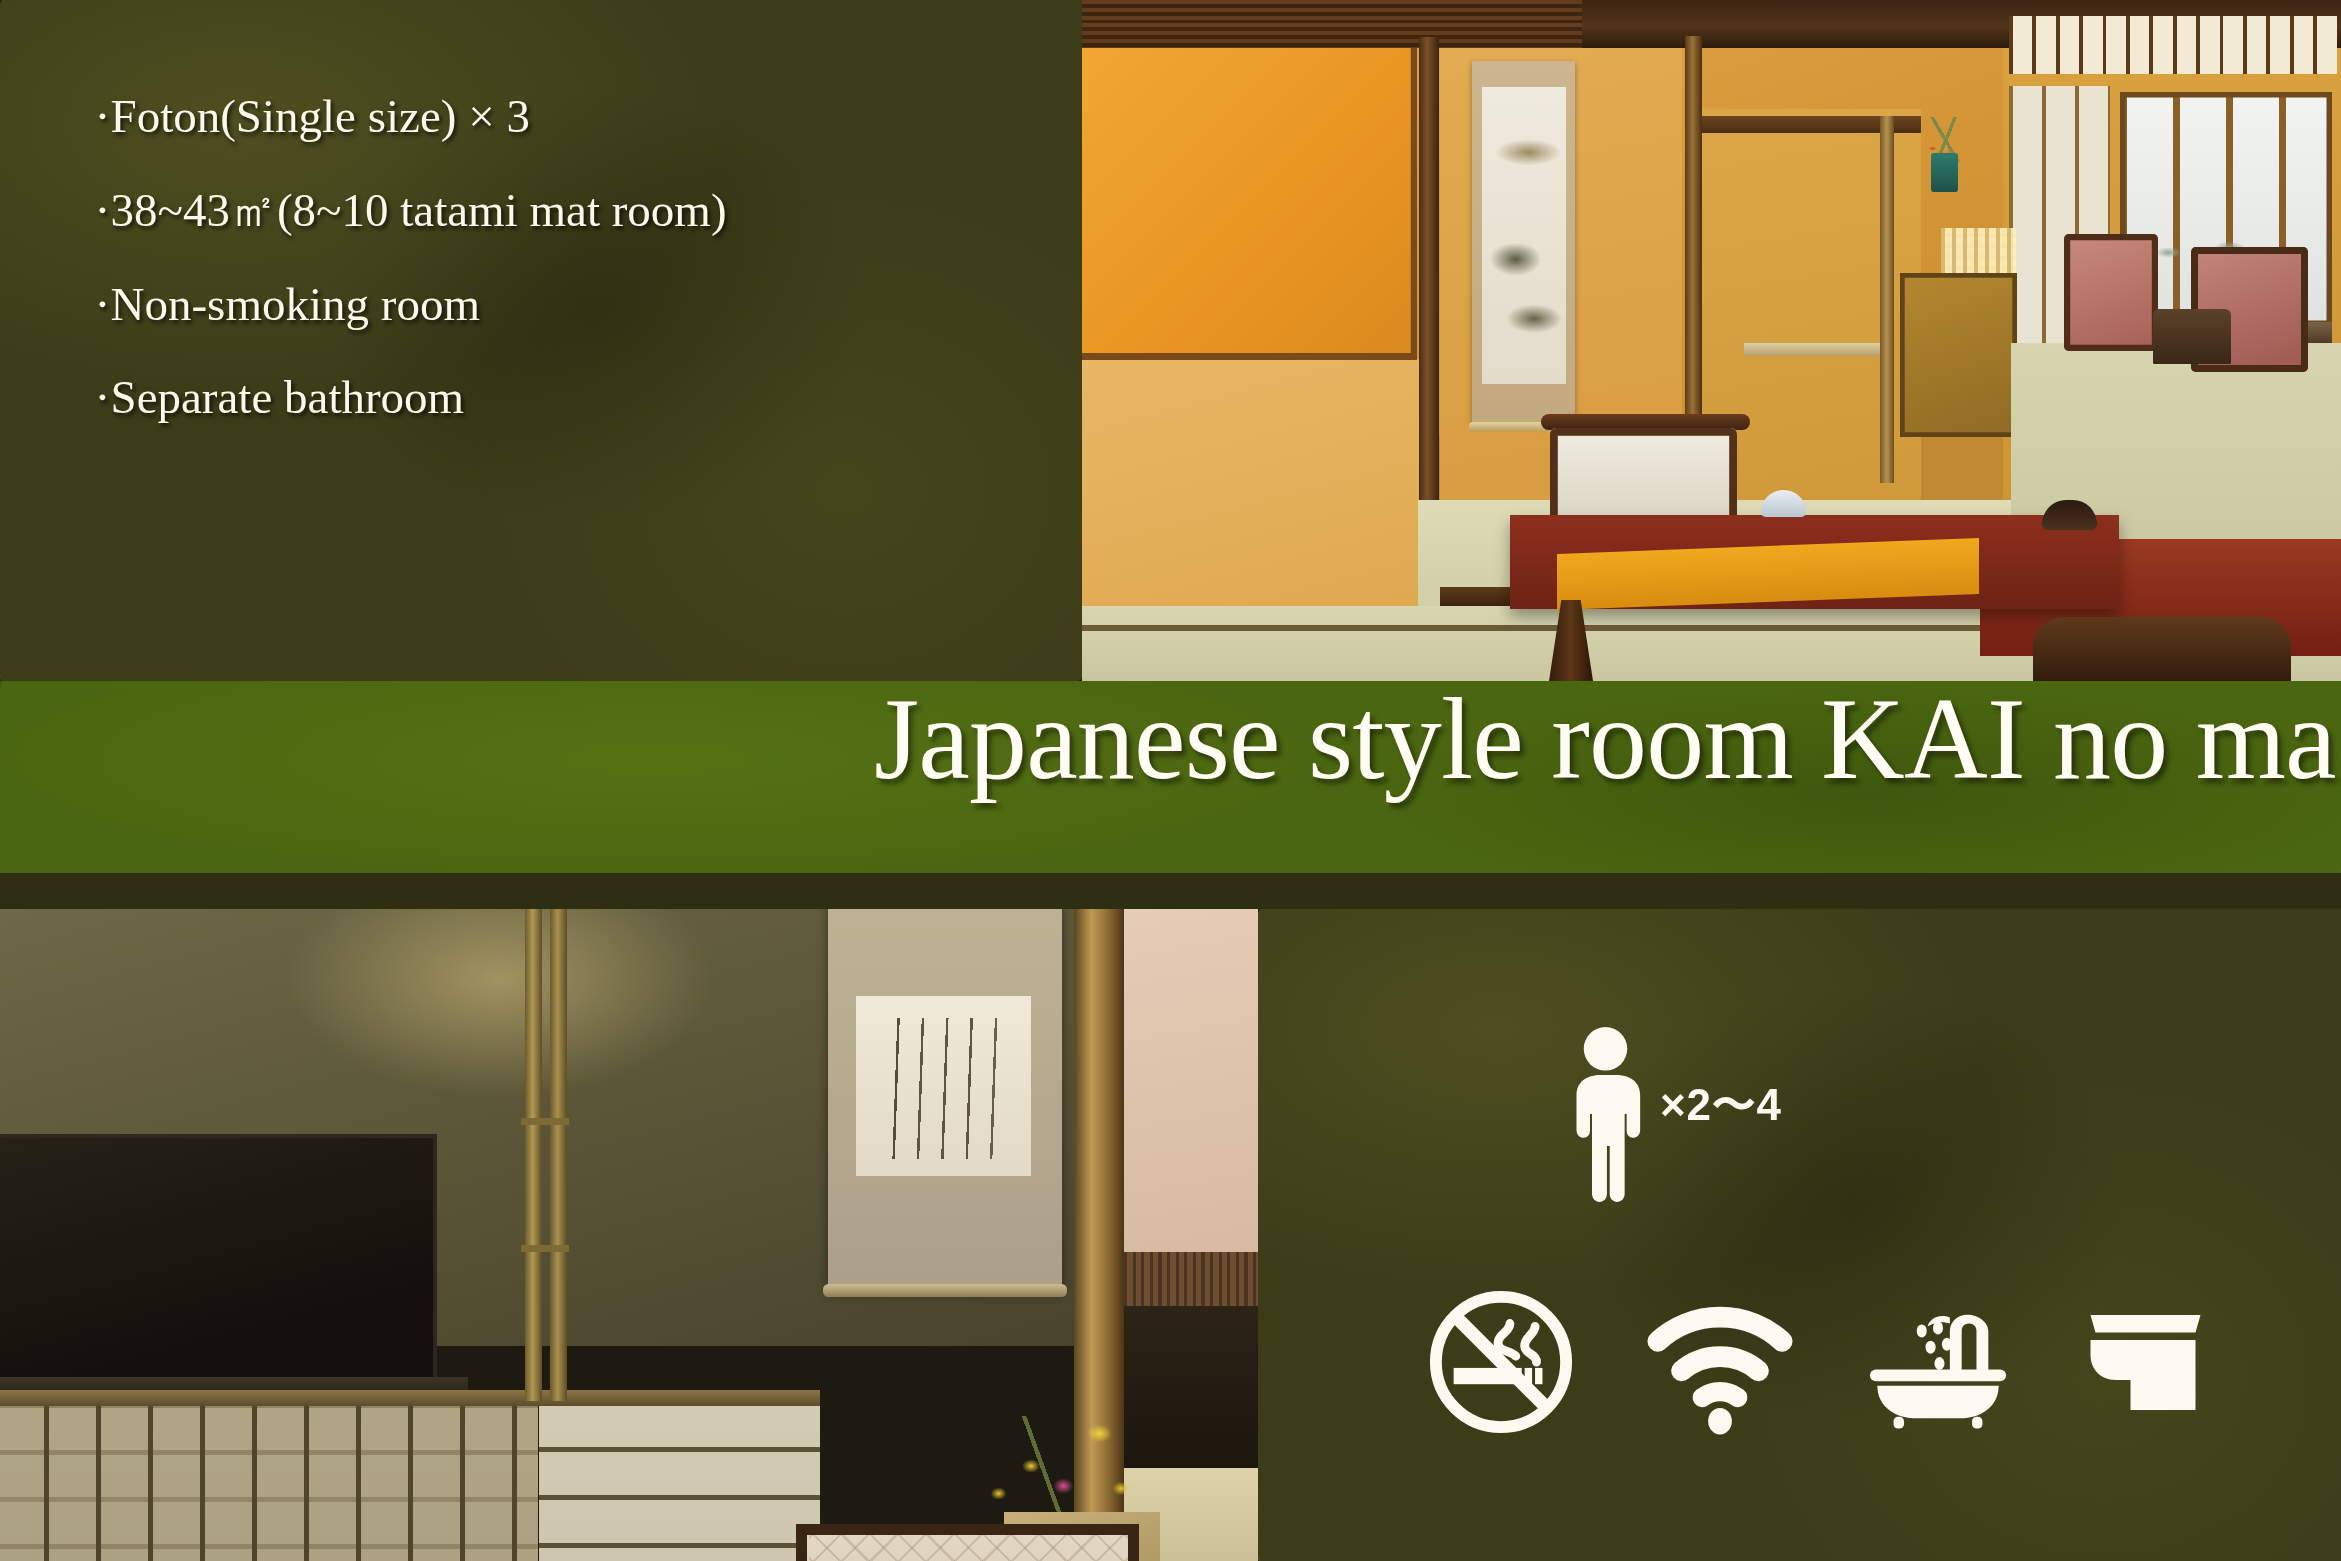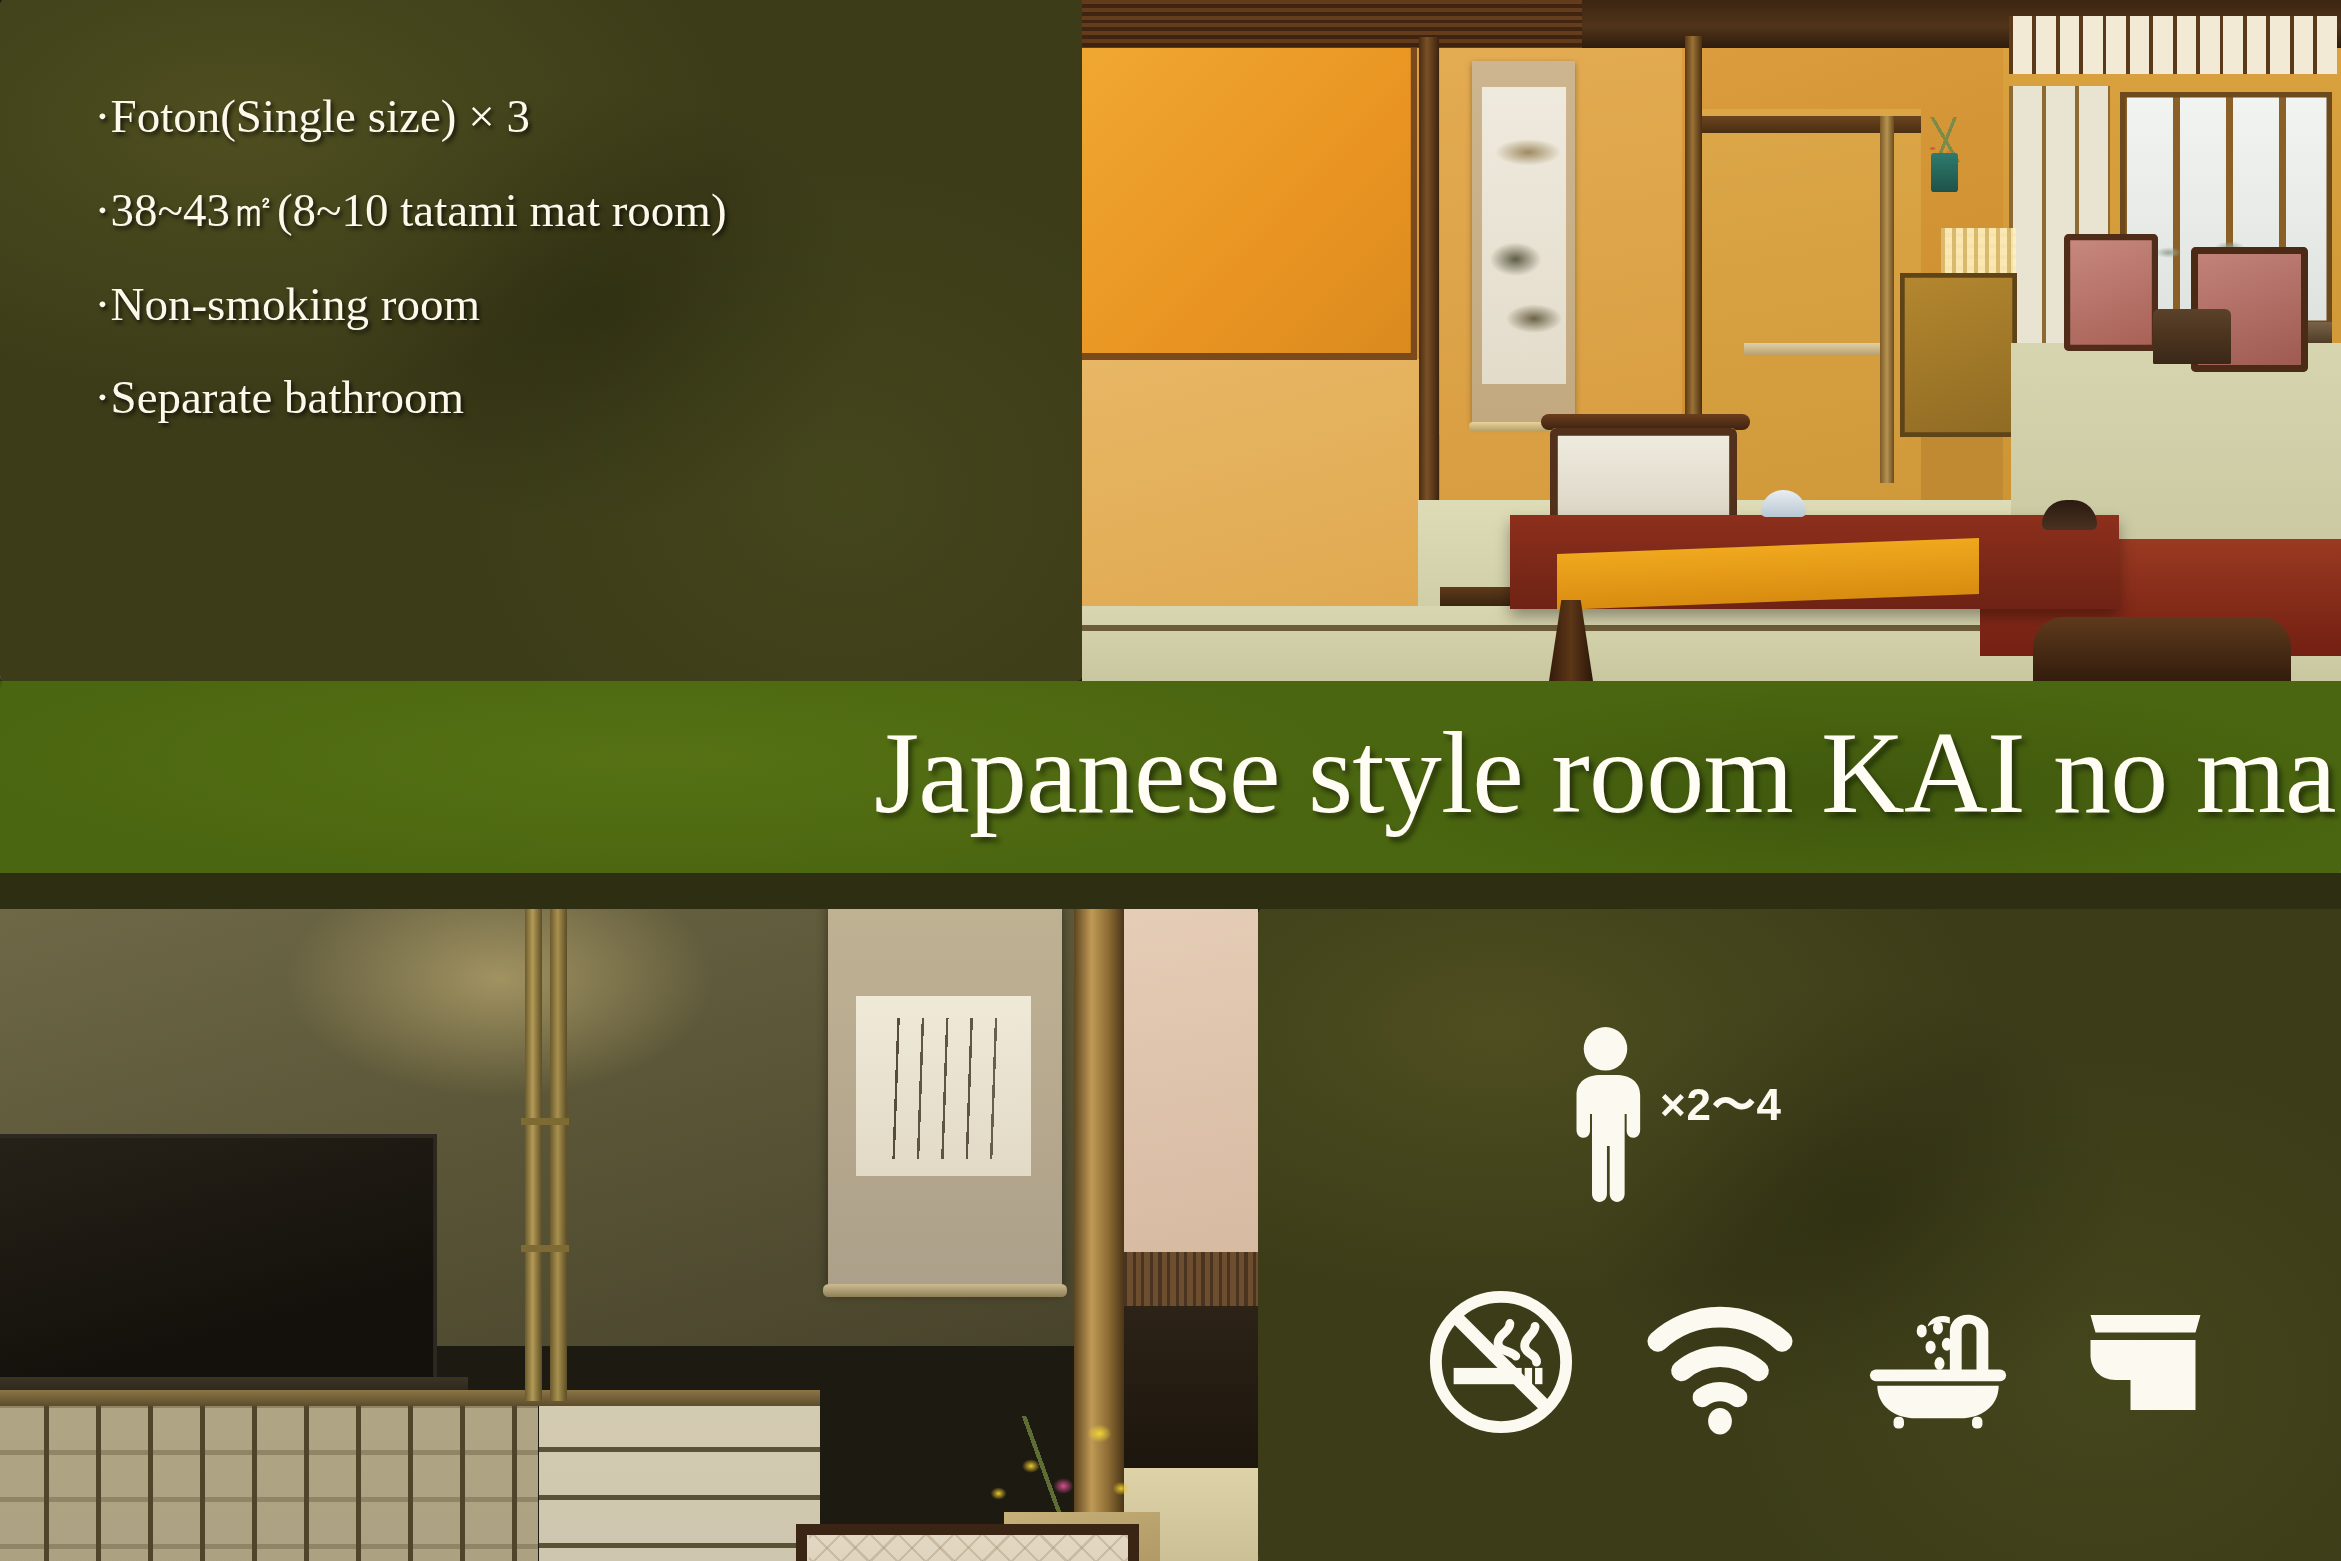--- a/index.html
+++ b/index.html
@@ -302,21 +302,21 @@
     position: absolute;
     left: 0; top: 681px;
     width: 2342px; height: 192px;
     background-color: #4b6610;
     background-image:
       linear-gradient(103deg, rgba(0,0,0,.10) 0 2.3px, transparent 2.3px 203px),
       linear-gradient(-72deg, rgba(255,255,255,.05) 0 2.3px, transparent 2.3px 156px),
       radial-gradient(ellipse 937px 172px at 28% 40%, rgba(110,140,30,.30), transparent 72%),
       radial-gradient(ellipse 703px 156px at 80% 60%, rgba(40,60,8,.35), transparent 72%);
     display: flex;
-    align-items: center;
+    align-items: flex-start;
     justify-content: flex-end;
     overflow: hidden;
   }
   #poster-title {
     color: #fffdf4;
     font-size: 116px;
     line-height: 1;
     letter-spacing: -0.8px;
     white-space: nowrap;
     padding-right: 6.2px;

